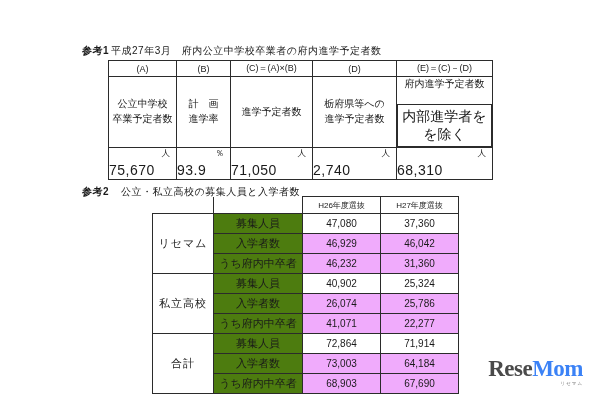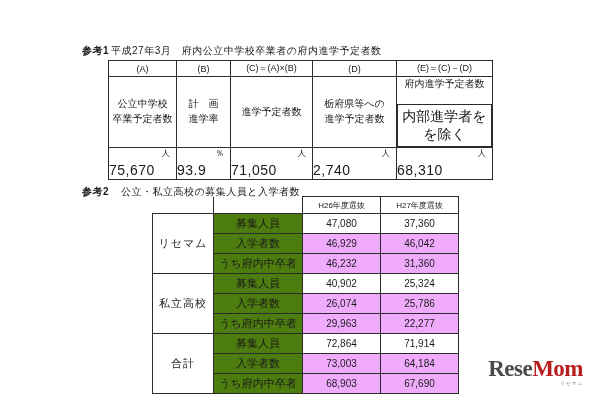--- a/index.html
+++ b/index.html
@@ -122,21 +122,21 @@
     text-align: right;
     line-height: 1;
   }
   .logo .brand {
     font-family: "Liberation Serif", serif;
     font-size: 23px;
     font-weight: bold;
     color: #4a4a4a;
     letter-spacing: -0.5px;
   }
-  .logo .brand .accent { color: #b91c1c; }
+  .logo .brand .accent { color: #3b82f6; }
   .logo .sub {
     font-size: 4.5px;
     color: #7a7a7a;
     letter-spacing: 1px;
     margin-top: 2px;
   }
 </style>
 </head>
 <body>
 
@@ -237,21 +237,21 @@
         <td class="val">40,902</td>
         <td class="val">25,324</td>
       </tr>
       <tr>
         <td class="c-item">入学者数</td>
         <td class="val shade">26,074</td>
         <td class="val shade">25,786</td>
       </tr>
       <tr>
         <td class="c-item">うち府内中卒者</td>
-        <td class="val shade">29,963</td>
+        <td class="val shade">41,071</td>
         <td class="val shade">22,277</td>
       </tr>
 
       <tr>
         <td class="c-group" rowspan="3">合計</td>
         <td class="c-item">募集人員</td>
         <td class="val">72,864</td>
         <td class="val">71,914</td>
       </tr>
       <tr>

